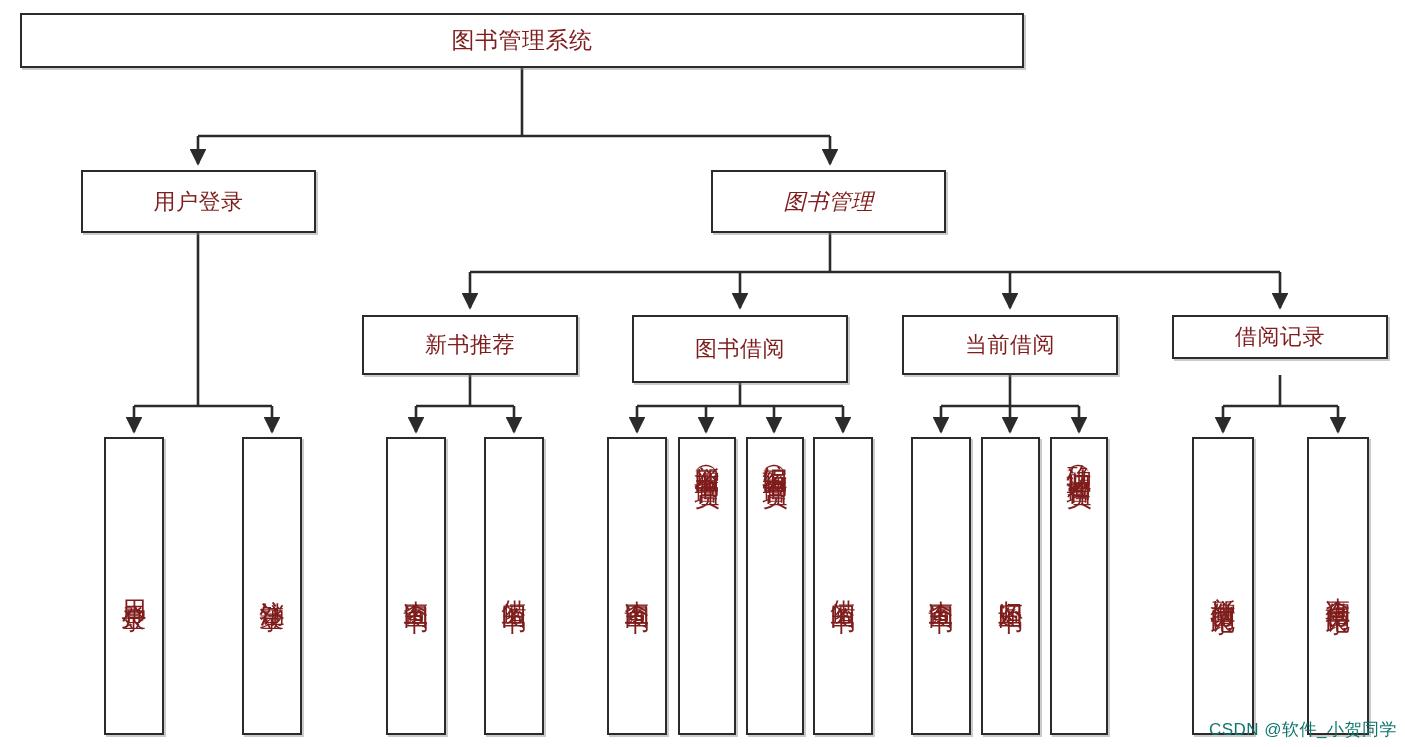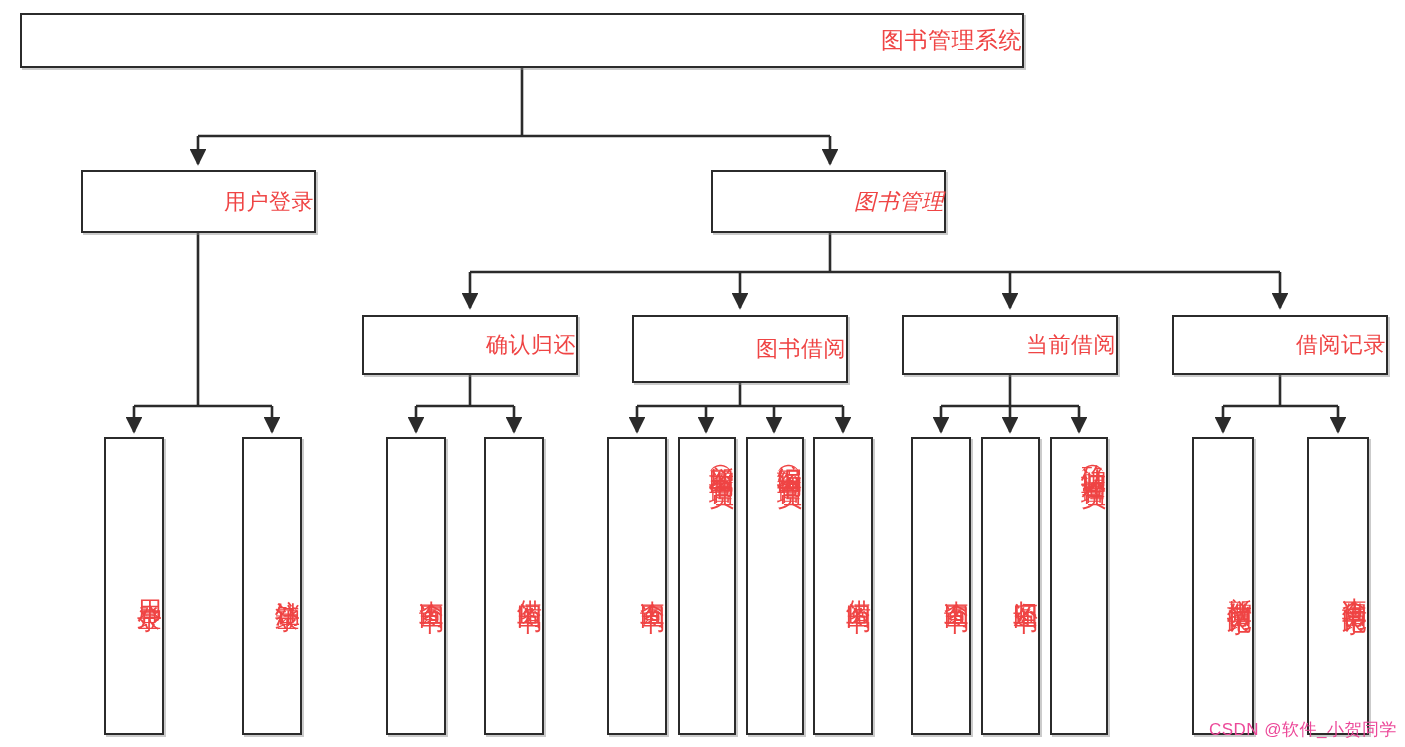--- a/index.html
+++ b/index.html
@@ -26,22 +26,22 @@
     height: 747px;
     pointer-events: none;
   }
   .node {
     position: absolute;
     box-sizing: border-box;
     background: #ffffff;
     border: 2.6px solid #2b2b2b;
     display: flex;
     align-items: center;
-    justify-content: flex-end;
-    color: #ef4444;
+    justify-content: center;
+    color: #7f1d1d;
     z-index: 3;
     box-shadow: 2px 2px 0 rgba(140,140,140,0.45);
   }
   .node .label {
     display: block;
     line-height: 1.18;
     letter-spacing: 0.5px;
     white-space: nowrap;
   }
   
@@ -64,21 +64,21 @@
   }
   .node.v.mid {
     align-items: center;
     padding-top: 0;
   }
   #watermark {
     position: absolute;
     right: 8px;
     bottom: 6px;
     font-size: 17px;
-    color: #ec4899;
+    color: #0f766e;
     z-index: 6;
     white-space: nowrap;
     letter-spacing: 0.5px;
   }
 </style>
 </head>
 <body>
 
 <div id="canvas">
 
@@ -137,29 +137,29 @@
   </div>
 
   <div class="node h" style="left:81px; top:170px; width:235px; height:63px;">
     <span class="label">用户登录</span>
   </div>
   <div class="node h" style="left:711px; top:170px; width:235px; height:63px;font-style:italic;">
     <span class="label">图书管理</span>
   </div>
 
   <div class="node h" style="left:362px; top:315px; width:216px; height:60px;">
-    <span class="label">确认归还</span>
+    <span class="label">新书推荐</span>
   </div>
   <div class="node h" style="left:632px; top:315px; width:216px; height:68px;">
     <span class="label">图书借阅</span>
   </div>
   <div class="node h" style="left:902px; top:315px; width:216px; height:60px;">
     <span class="label">当前借阅</span>
   </div>
-  <div class="node h" style="left:1172px; top:315px; width:216px; height:60px;">
+  <div class="node h" style="left:1172px; top:315px; width:216px; height:44px;">
     <span class="label">借阅记录</span>
   </div>
 
   <div class="node v mid" style="left:104px; top:437px; width:60px; height:298px;">
     <span class="label">用户登录</span>
   </div>
   <div class="node v mid" style="left:242px; top:437px; width:60px; height:298px;">
     <span class="label">注销登录</span>
   </div>
 

